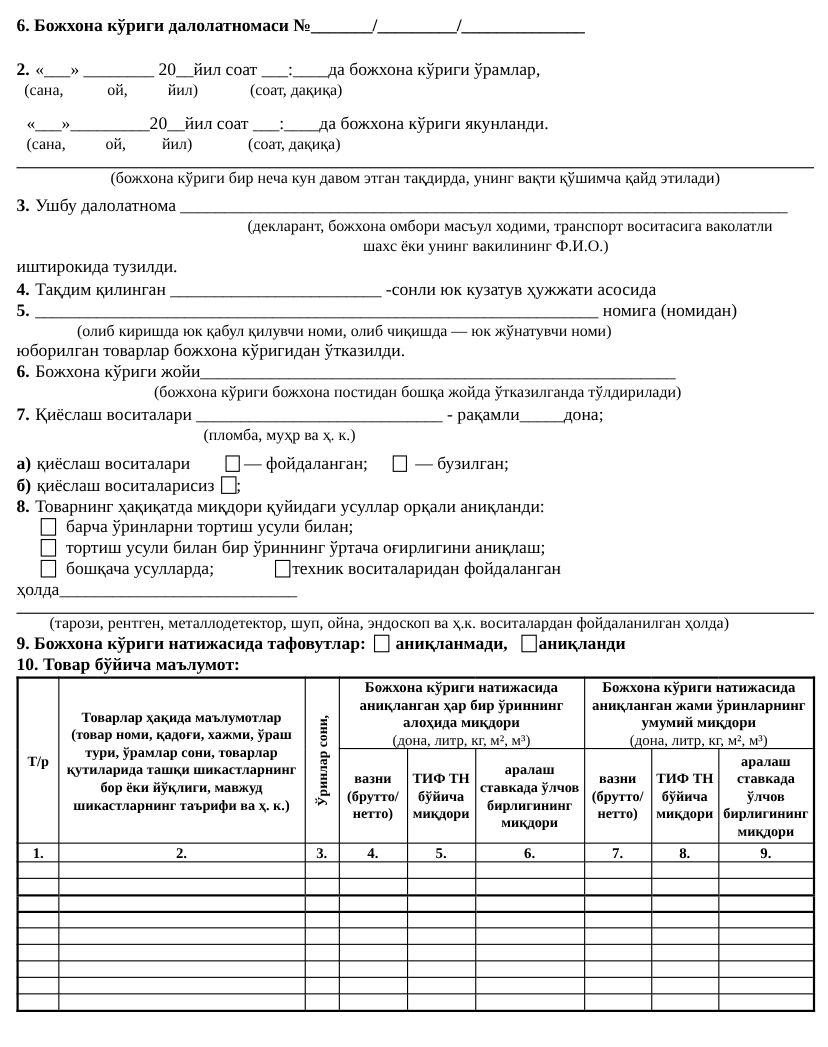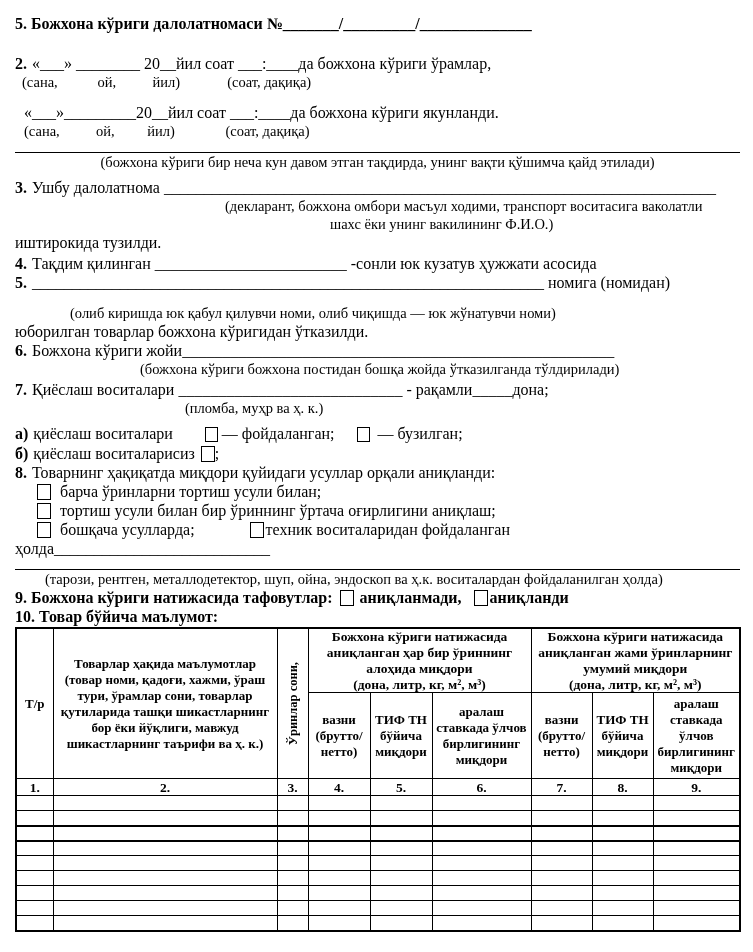--- a/index.html
+++ b/index.html
@@ -26,45 +26,45 @@
     width: 725px; margin-top: 1px;
     border: 2px solid #000;
   }
   table.goods td {
     border: 1px solid #000; padding: 0 2px;
     text-align: center; vertical-align: middle;
     overflow: hidden;
   }
   .hc { font-weight: bold; font-size: 13px; line-height: 16px; }
   .group-title { font-weight: bold; font-size: 13.5px; line-height: 16px; }
-  .units { font-weight: bold; font-size: 13.5px; line-height: 15px; }
+  .units { font-weight: normal; font-size: 13.5px; line-height: 15px; }
   .vert-cell { padding: 0; }
   .vert {
     writing-mode: vertical-rl; transform: rotate(180deg);
     font-weight: bold; font-size: 12.5px; line-height: 14px;
     white-space: nowrap; margin: 0 auto;
   }
   tr.numrow td { font-weight: bold; font-size: 13.5px; height: 17px; line-height: 15px; }
   tbody tr.body-row td { height: 15px; }
   tbody tr.thick td { border-top: 2px solid #000; border-bottom: 2px solid #000; }
   
   .mt21 { margin-top: 21px; } .mt12 { margin-top: 12px; } .mt11 { margin-top: 11px; }
   .mt7 { margin-top: 7px; }  .mt2 { margin-top: 2px; }   .mt1 { margin-top: 1px; }
   .ind7 { padding-left: 7px; } .ind9 { padding-left: 9px; }
-  .ind30 { padding-left: 30px; } .ind55 { padding-left: 55px; margin-top: 12px; }
+  .ind30 { padding-left: 30px; } .ind55 { padding-left: 55px; }
   .ind125 { padding-left: 125px; } .ind150 { padding-left: 150px; }
   .ind170 { padding-left: 170px; } .ind210 { padding-left: 210px; } .ind315 { padding-left: 315px; }
   .mleft22 { margin-left: 22px; }
 </style>
 </head>
 <body>
 
 <div class="page">
 
-  <div class="line"><b>5. Божхона кўриги далолатномаси №_______/_________/______________</b></div>
+  <div class="line"><b>6. Божхона кўриги далолатномаси №_______/_________/______________</b></div>
 
   <div class="line mt21"><b class="num">2.</b><span>«___» ________ 20__йил соат ___:____да божхона кўриги ўрамлар,</span></div>
   <div class="cap ind7">(сана,           ой,          йил)             (соат, дақиқа)</div>
   <div class="line mt12 ind9"><span>«___»_________20__йил соат ___:____да божхона кўриги якунланди.</span></div>
   <div class="cap ind9">(сана,          ой,         йил)              (соат, дақиқа)</div>
 
   <div class="rule mt12"></div>
   <div class="cap center">(божхона кўриги бир неча кун давом этган тақдирда, унинг вақти қўшимча қайд этилади)</div>
 
   <div class="line mt7"><b class="num">3.</b><span>Ушбу далолатнома _____________________________________________________________________</span></div>

